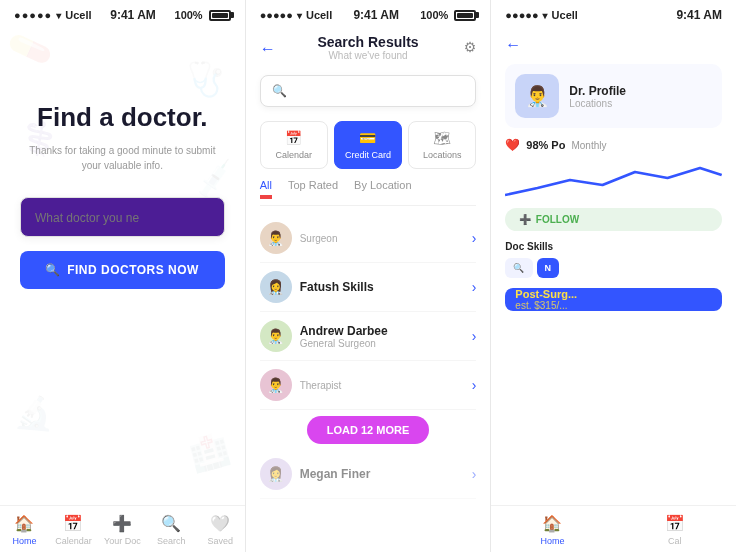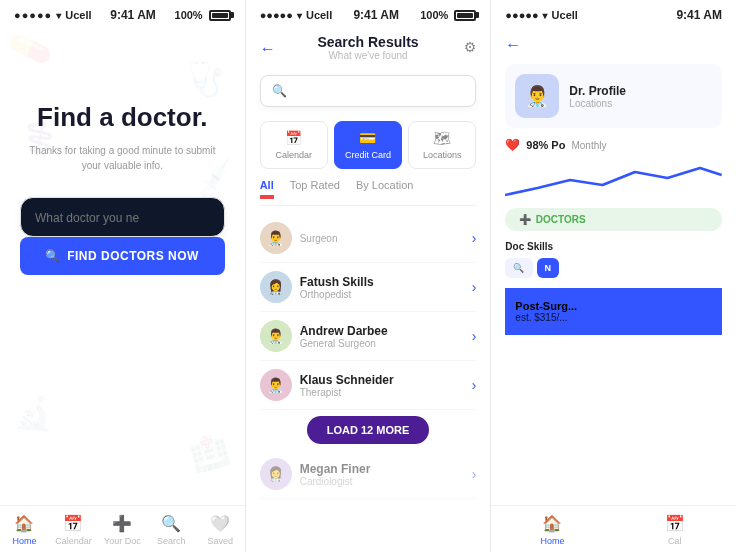--- a/index.html
+++ b/index.html
@@ -105,24 +105,25 @@
       line-height: 1.2;
       margin-bottom: 10px;
     }
     .screen1-hero p {
       font-size: 10px;
       color: #999;
       line-height: 1.5;
     }
 
     .search-input-wrap {
-      background: #0f172a;
+      background: #4c1d95;
       border: 1px solid #e0e0e0;
-      border-radius: 13px;
+      border-radius: 8px;
       padding: 10px 14px;
+      margin-bottom: 14px;
       box-shadow: 0 2px 8px rgba(0,0,0,0.06);
     }
     .search-input-wrap input {
       border: none;
       outline: none;
       font-size: 12px;
       color: #999;
       width: 100%;
       background: transparent;
     }
@@ -258,21 +259,21 @@
     }
     .filter-tab {
       font-size: 11px;
       color: #999;
       cursor: pointer;
       padding-bottom: 4px;
     }
     .filter-tab.active {
       color: #3355ff;
       border-bottom: 4px solid #ef4444;
-      font-weight: 700;
+      font-weight: 400;
     }
 
     .doctor-list {
       flex: 1;
       overflow-y: auto;
       padding: 4px 14px;
     }
     .doctor-item {
       display: flex;
       align-items: center;
@@ -293,21 +294,21 @@
       justify-content: center;
       font-size: 14px;
       color: #fff;
     }
     .doctor-info { flex: 1; }
     .doctor-info .doc-name { font-size: 12px; font-weight: 600; color: #222; }
     .doctor-info .doc-spec { font-size: 10px; color: #aaa; }
     .doctor-arrow { color: #3355ff; font-size: 14px; }
 
     .load-more-btn {
-      background: #4c1d95;
+      background: #d946ef;
       color: #fff;
       border: none;
       border-radius: 20px;
       padding: 8px 20px;
       font-size: 11px;
       font-weight: 600;
       cursor: pointer;
       margin: 6px auto;
       display: block;
     }
@@ -399,23 +400,23 @@
       display: flex;
       align-items: center;
       gap: 4px;
     }
     .skill-chip.blue { background: #f0f2ff; color: #3355ff; }
     .skill-chip.blue-solid { background: #3355ff; color: #fff; }
 
     .post-surg {
       margin: 4px 14px;
       background: #3355ff;
-      border-radius: 0;
-      padding: 12px 10px;
-      color: #000000;
+      border-radius: 8px;
+      padding: 0 10px;
+      color: #fde047;
     }
     .post-surg .ps-title { font-size: 11px; font-weight: 700; }
     .post-surg .ps-price { font-size: 10px; opacity: 0.8; }
 
     .screen3-bottom-nav {
       display: flex;
       border-top: 1px solid #f0f0f0;
       padding: 8px 0 6px;
       margin-top: auto;
     }
@@ -565,48 +566,45 @@
       <div class="doctor-avatar av1">👨‍⚕️</div>
       <div class="doctor-info">
         <div class="doc-spec">Surgeon</div>
       </div>
       <span class="doctor-arrow">›</span>
     </div>
     <div class="doctor-item">
       <div class="doctor-avatar av2">👩‍⚕️</div>
       <div class="doctor-info">
         <div class="doc-name">Fatush Skills</div>
-        <div class="doc-spec">Orthopedist</div>
       </div>
       <span class="doctor-arrow">›</span>
     </div>
     <div class="doctor-item">
       <div class="doctor-avatar av3">👨‍⚕️</div>
       <div class="doctor-info">
         <div class="doc-name">Andrew Darbee</div>
         <div class="doc-spec">General Surgeon</div>
       </div>
       <span class="doctor-arrow">›</span>
     </div>
     <div class="doctor-item">
       <div class="doctor-avatar av4">👨‍⚕️</div>
       <div class="doctor-info">
-        <div class="doc-name">Klaus Schneider</div>
         <div class="doc-spec">Therapist</div>
       </div>
       <span class="doctor-arrow">›</span>
     </div>
 
     <button class="load-more-btn">LOAD 12 MORE</button>
 
     <div class="doctor-item" style="opacity:0.5">
       <div class="doctor-avatar av5">👩‍⚕️</div>
       <div class="doctor-info">
         <div class="doc-name">Megan Finer</div>
-        <div class="doc-spec">Cardiologist</div>
       </div>
       <span class="doctor-arrow">›</span>
     </div>
   </div>
 </div>
 
 <div class="phone-screen screen3">
 
   <div class="status-bar">
     <div style="display:flex;align-items:center;gap:4px">
@@ -636,21 +634,21 @@
   </div>
 
   <div class="chart-area mini-chart">
     <svg viewBox="0 0 200 40" preserveAspectRatio="none">
       <polyline points="0,35 30,28 60,20 90,25 120,12 150,18 180,8 200,15" fill="none" stroke="#3355ff" stroke-width="2.5" stroke-linejoin="round"></polyline>
     </svg>
   </div>
 
   <button class="follow-btn">
     <span>➕</span>
-    <span>DOCTORS</span>
+    <span>FOLLOW</span>
   </button>
 
   <div class="skills-section">
     <h3>Doc Skills</h3>
     <div class="skills-grid">
       <div class="skill-chip blue">
         <span>🔍</span>
       </div>
       <div class="skill-chip blue-solid">
         <span>N</span>

